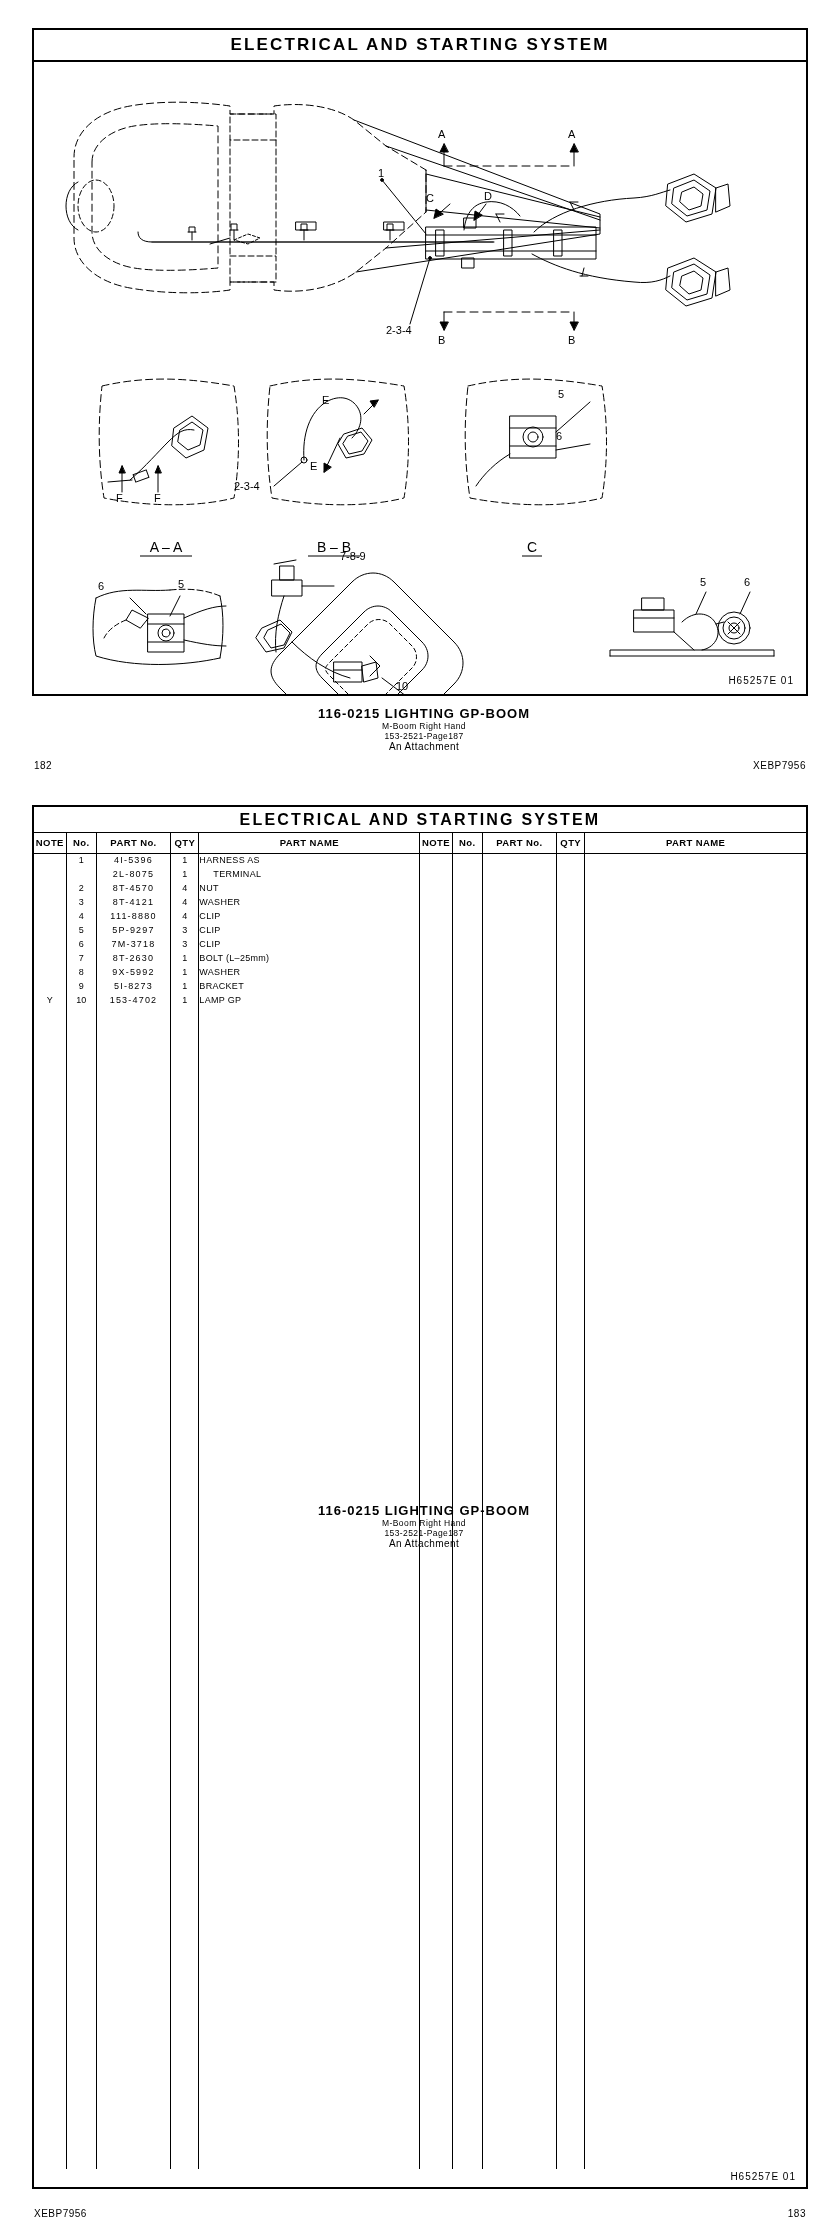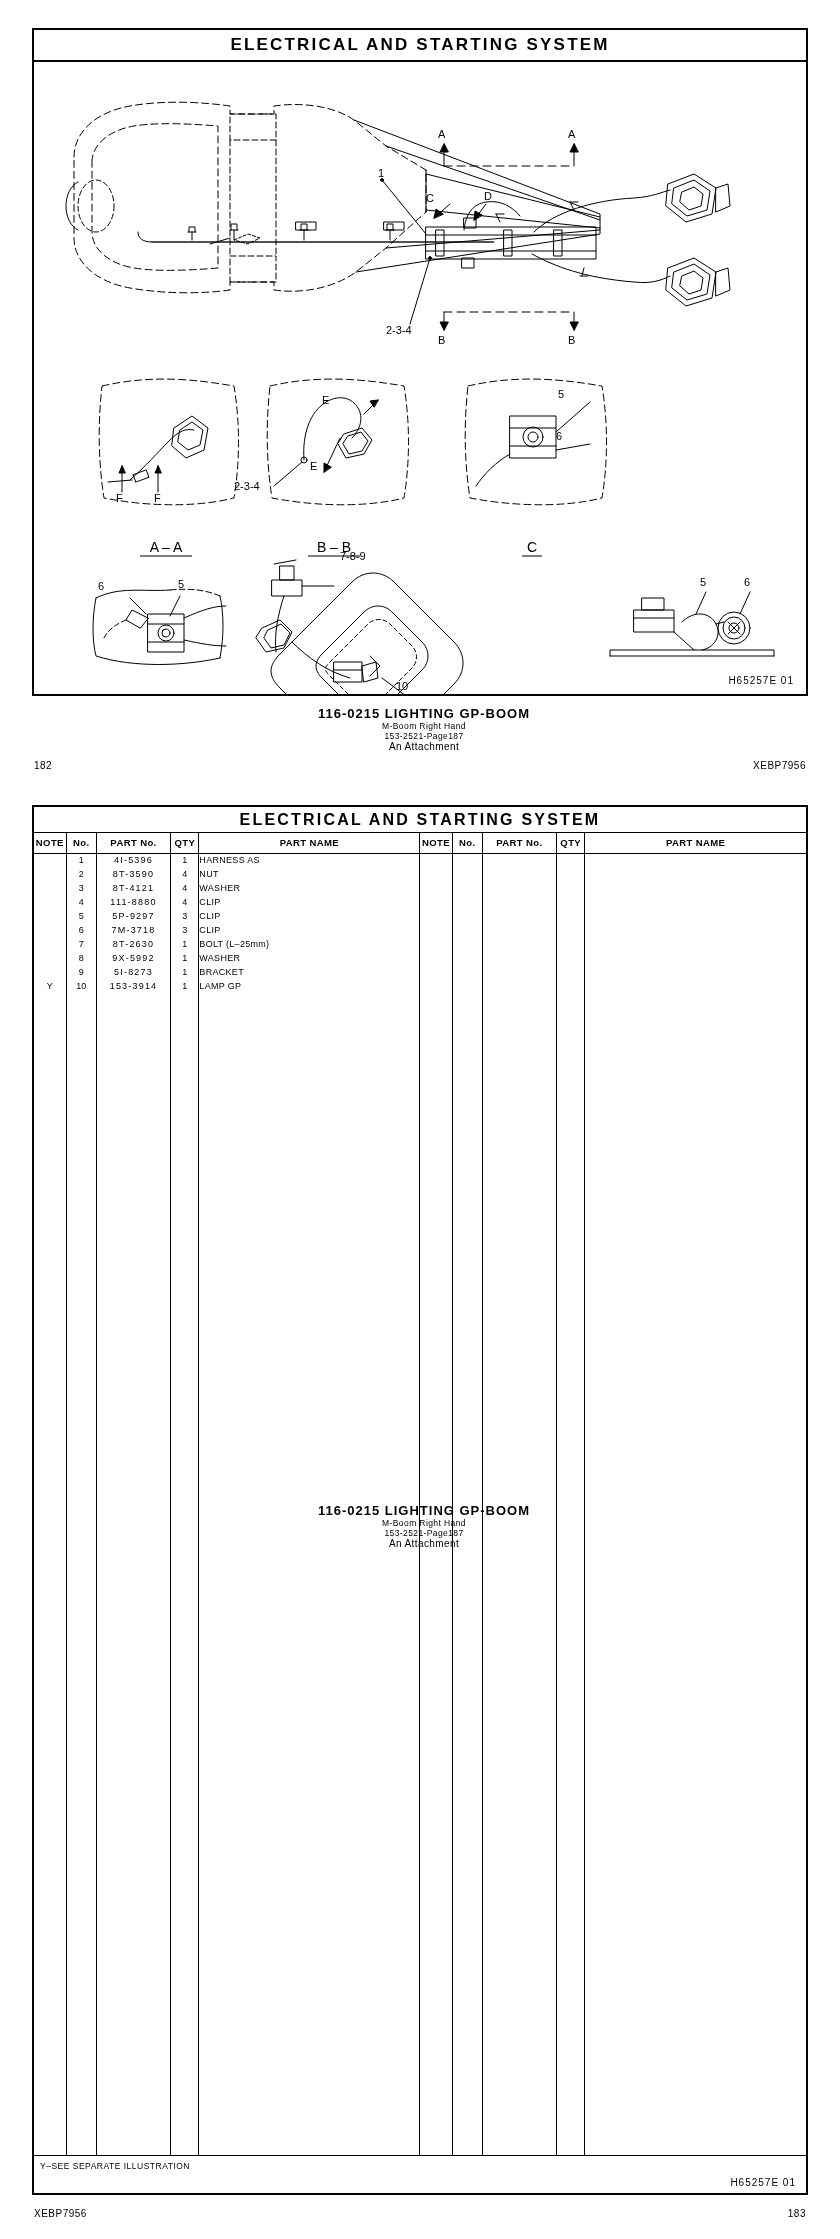--- a/index.html
+++ b/index.html
@@ -427,22 +427,34 @@
             <td class="c-qty">1</td>
             <td class="c-name">HARNESS AS</td>
             <td class="c-note"></td>
             <td class="c-no"></td>
             <td class="c-part"></td>
             <td class="c-qty"></td>
             <td class="c-name" style="border-right: none;"></td>
           </tr>
           <tr>
             <td class="c-note" style="border-left: none;"></td>
+            <td class="c-no"></td>
+            <td class="c-part">2L-8075</td>
+            <td class="c-qty">1</td>
+            <td class="c-name indent">TERMINAL</td>
+            <td class="c-note"></td>
+            <td class="c-no"></td>
+            <td class="c-part"></td>
+            <td class="c-qty"></td>
+            <td class="c-name" style="border-right: none;"></td>
+          </tr>
+          <tr>
+            <td class="c-note" style="border-left: none;"></td>
             <td class="c-no">2</td>
-            <td class="c-part">8T-3590</td>
+            <td class="c-part">8T-4570</td>
             <td class="c-qty">4</td>
             <td class="c-name">NUT</td>
             <td class="c-note"></td>
             <td class="c-no"></td>
             <td class="c-part"></td>
             <td class="c-qty"></td>
             <td class="c-name" style="border-right: none;"></td>
           </tr>
           <tr>
             <td class="c-note" style="border-left: none;"></td>
@@ -524,21 +536,21 @@
             <td class="c-name">BRACKET</td>
             <td class="c-note"></td>
             <td class="c-no"></td>
             <td class="c-part"></td>
             <td class="c-qty"></td>
             <td class="c-name" style="border-right: none;"></td>
           </tr>
           <tr>
             <td class="c-note" style="border-left: none;">Y</td>
             <td class="c-no">10</td>
-            <td class="c-part">153-3914</td>
+            <td class="c-part">153-4702</td>
             <td class="c-qty">1</td>
             <td class="c-name">LAMP  GP</td>
             <td class="c-note"></td>
             <td class="c-no"></td>
             <td class="c-part"></td>
             <td class="c-qty"></td>
             <td class="c-name" style="border-right: none;"></td>
           </tr>
           <tr>
             <td class="c-note" style="border-left: none;"></td>
@@ -1532,23 +1544,20 @@
             <td class="c-name"></td>
             <td class="c-note"></td>
             <td class="c-no"></td>
             <td class="c-part"></td>
             <td class="c-qty"></td>
             <td class="c-name" style="border-right: none;"></td>
           </tr>
         </tbody>
     </table>
 
-    <div class="footnote-bar">
-      <span>Y–SEE  SEPARATE  ILLUSTRATION</span>
-    </div>
     <div class="code-bar">
       <span class="code-tag2">H65257E   01</span>
     </div>
   </div>
 
   <div class="caption" style="top:383px;">
     <div class="c1">116-0215  LIGHTING  GP-BOOM</div>
     <div class="c2">M-Boom  Right  Hand</div>
     <div class="c3">153-2521-Page187</div>
     <div class="c4">An Attachment</div>

